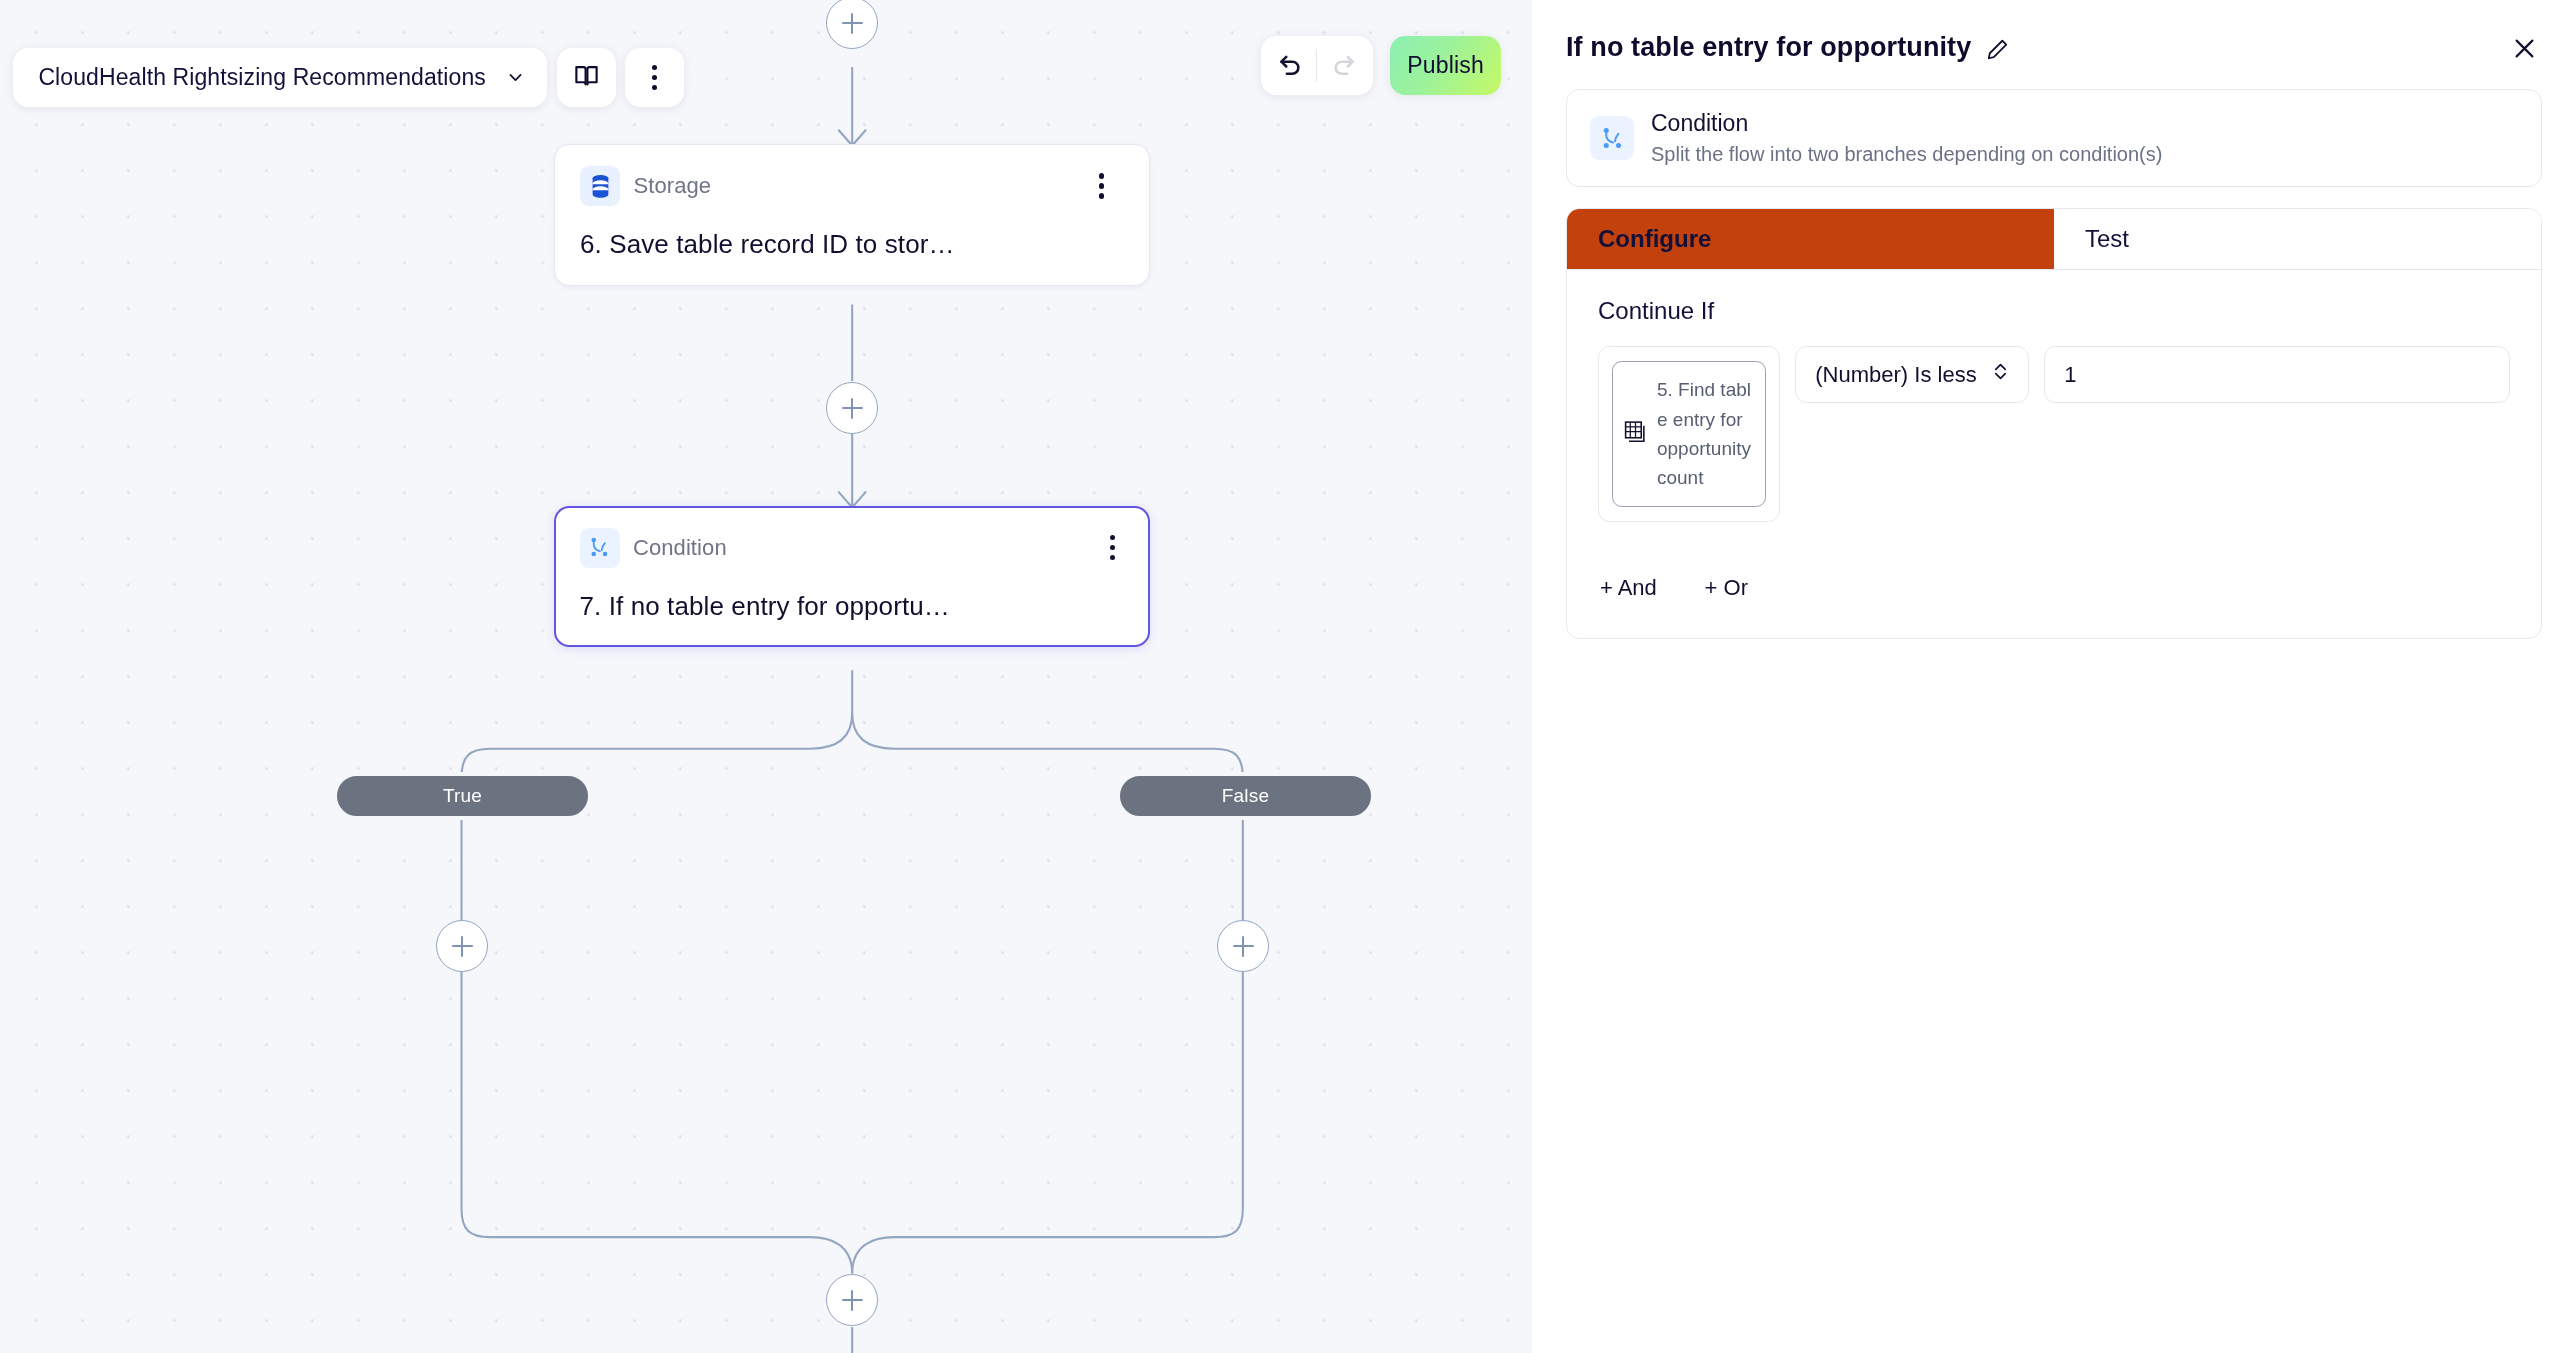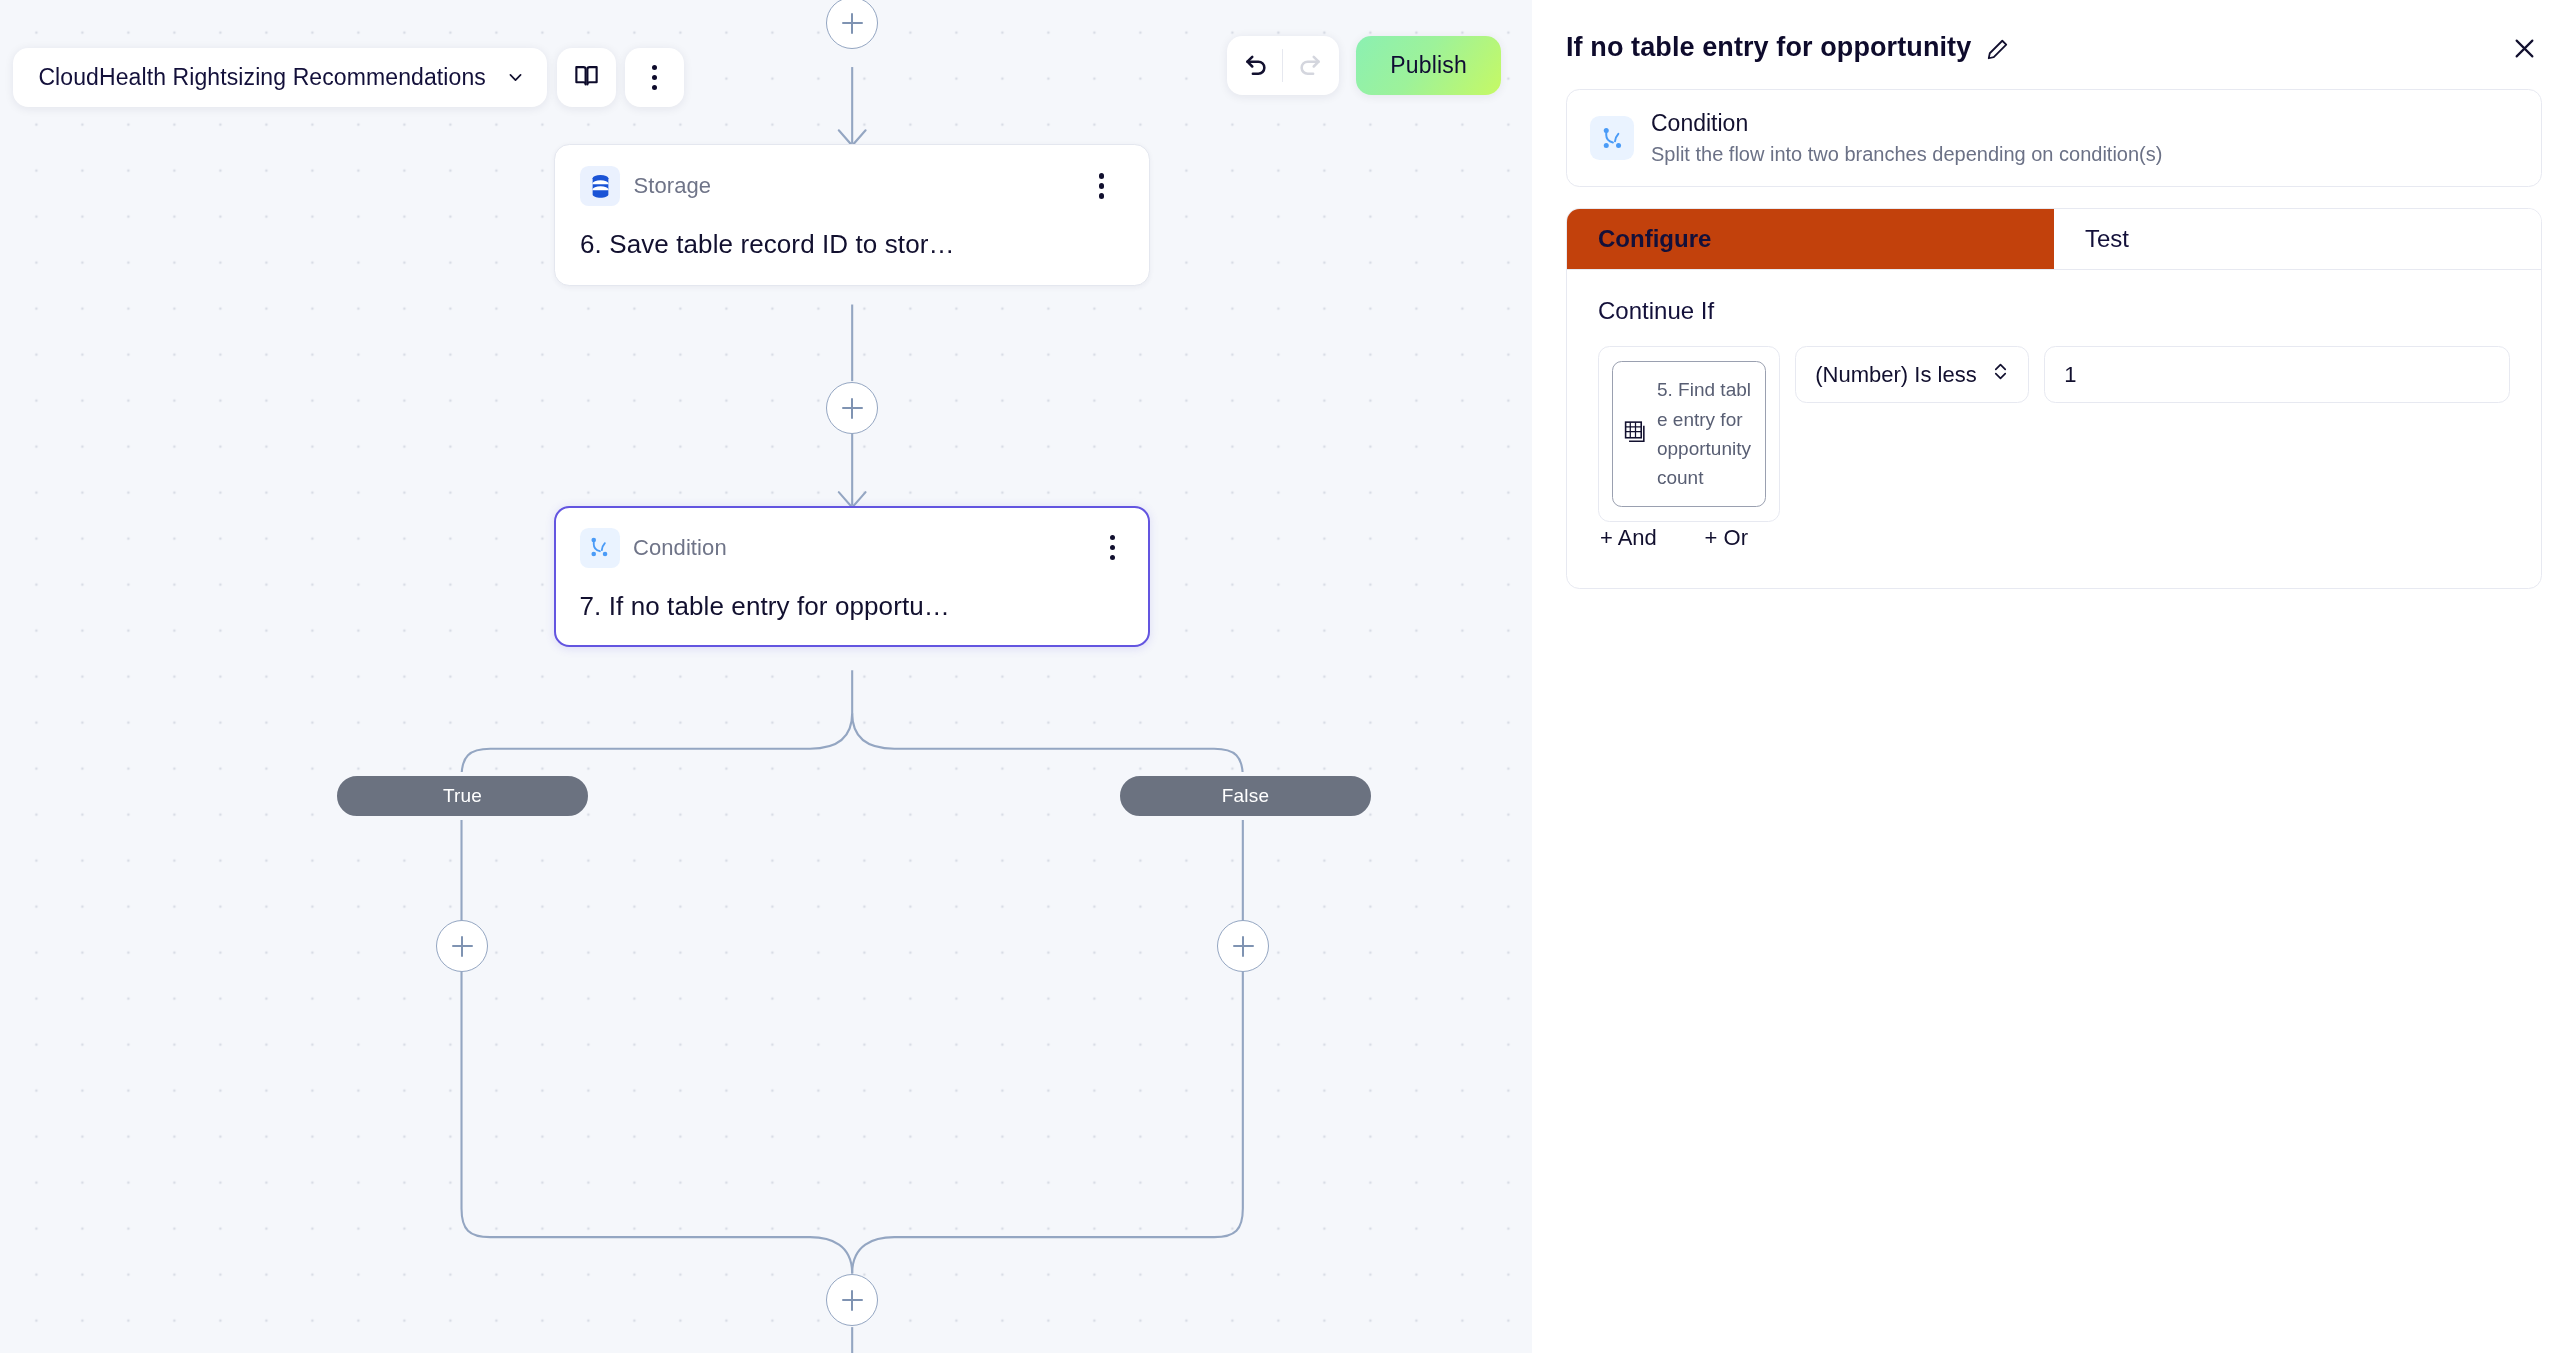--- a/index.html
+++ b/index.html
@@ -56,21 +56,21 @@
   }
   .undo-group {
     height: 59px; background: #fff; border-radius: 15.3px;
     display: flex; align-items: center;
     box-shadow: 0 1.9px 9.6px rgba(25,30,60,.08);
     padding: 0 3.8px;
   }
   .ur-btn { width: 52px; height: 52px; display: flex; align-items: center; justify-content: center; cursor: pointer; }
   .ur-sep { width: 1px; height: 33px; background: #e6e8ef; }
   .publish-btn {
-    height: 59px; padding: 0 34px; border: none; border-radius: 15.3px;
+    height: 59px; padding: 0 17px; border: none; border-radius: 15.3px;
     background: linear-gradient(125deg, #8bf0b2 0%, #9df29a 45%, #c6f964 100%);
     color: #100d33; font-size: 23px; font-family: "Liberation Sans", sans-serif;
     font-weight: 500; cursor: pointer; letter-spacing: 0.2px;
     box-shadow: 0 1.9px 9.6px rgba(25,30,60,.07);
   }
   .edges { position: absolute; inset: 0; width: 1532px; height: 1353px; }
 
   .plus-node {
     position: absolute; width: 52px; height: 52px; border-radius: 50%;
     background: #fff; border: 1.7px solid #94a6c2;
@@ -170,21 +170,21 @@
   .select-box {
     border: 1.4px solid #e7e9f1; border-radius: 11.5px; height: 57px;
     display: flex; align-items: center; gap: 15.3px; padding: 0 19px;
     font-size: 22px; color: #12102f; cursor: pointer; background: #fff;
   }
   .value-box {
     flex: 1 1 auto; border: 1.4px solid #e7e9f1; border-radius: 11.5px; height: 57px;
     display: flex; align-items: center; padding: 0 19px;
     font-size: 22px; color: #12102f; background: #fff;
   }
-  .logic-row { display: flex; gap: 44px; }
+  .logic-row { margin-top: 50px; display: flex; gap: 44px; }
   .logic-btn {
     font-size: 22px; color: #12102f; cursor: pointer; background: none;
     border: none; font-family: "Liberation Sans", sans-serif; padding: 3.8px 1.9px;
   }
 </style>
 </head>
 <body>
 
 <div class="app">
 

